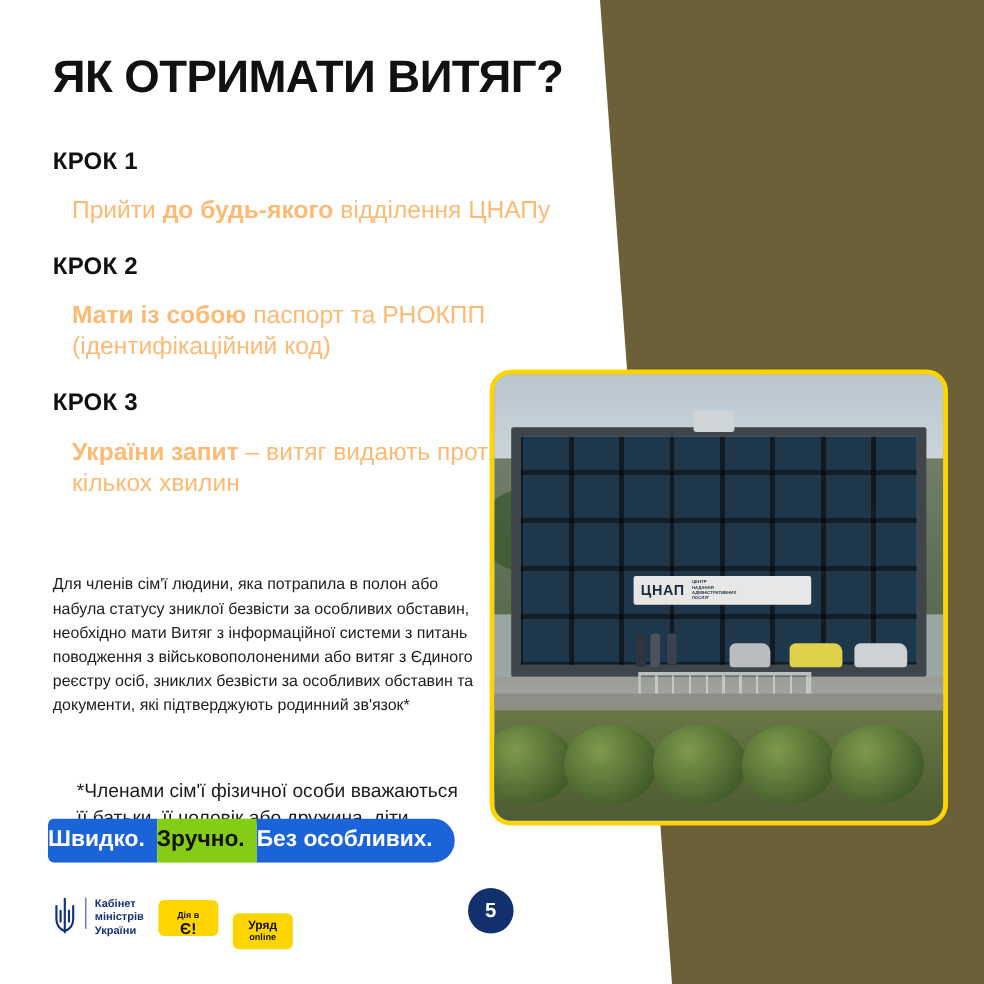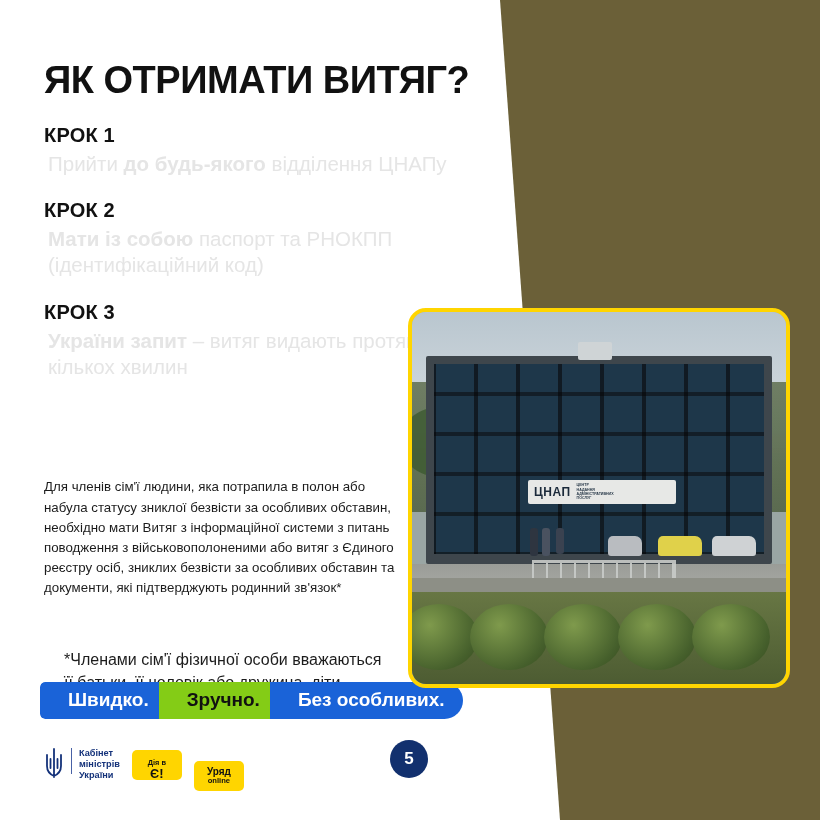--- a/index.html
+++ b/index.html
@@ -32,21 +32,21 @@
   .content {
     position: absolute;
     left: 44px;
     top: 0;
     width: 480px;
     height: 820px;
   }
   h1.title {
     margin: 0;
     position: absolute;
-    top: 60px;
+    top: 45px;
     left: 0;
     font-size: 38px;
     font-weight: bold;
     letter-spacing: -0.5px;
     color: #111111;
     line-height: 1.1;
   }
   .steps {
     position: absolute;
     top: 124px;
@@ -58,23 +58,23 @@
   }
   .step-label {
     font-size: 20px;
     font-weight: bold;
     color: #111111;
     margin: 0 0 2px 0;
     letter-spacing: 0.2px;
   }
   .step-text {
     font-size: 20.5px;
-    color: #e5e5e5;
+    color: #fdba74;
     line-height: 1.28;
-    margin: 4px;
+    margin: 16px;
   }
   .step-text b {
     font-weight: bold;
   }
   .note {
     position: absolute;
     top: 464px;
     left: 0;
     width: 352px;
     font-size: 13.3px;
@@ -98,21 +98,21 @@
     top: 682px;
     display: flex;
     align-items: stretch;
     border-radius: 5px;
     overflow: hidden;
     box-shadow: 0 0 0 0 transparent;
   }
   .slogan div {
     font-size: 19px;
     font-weight: bold;
-    padding: 7px 10px 8px 28px;
+    padding: 7px 10px 8px 0;
     white-space: nowrap;
   }
   .slogan .s1 {
     background: #1a63d8;
     color: #ffffff;
     border-radius: 5px 0 0 5px;
   }
   .slogan .s2 {
     background: #84cc16;
     color: #111111;

